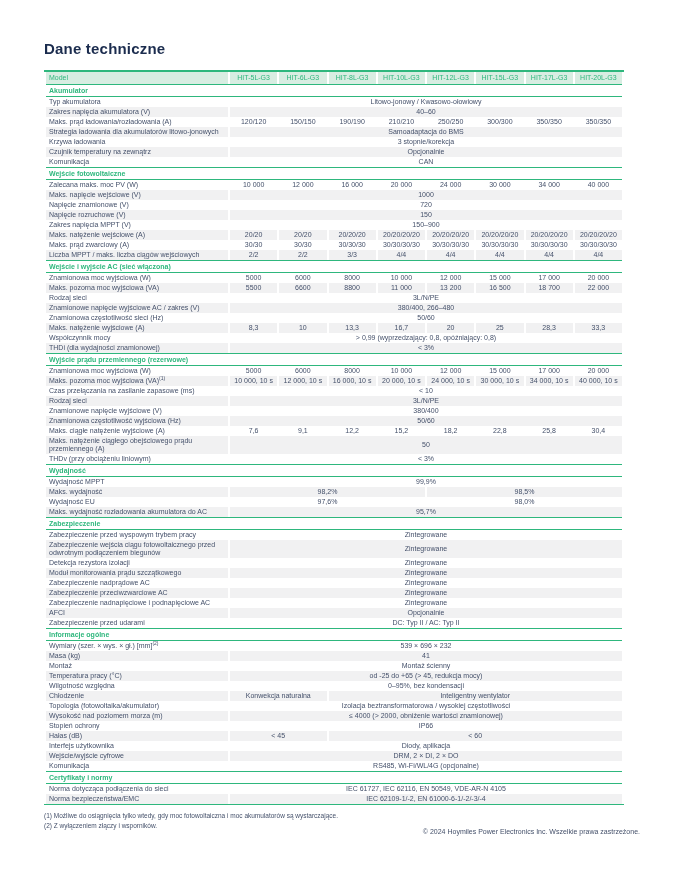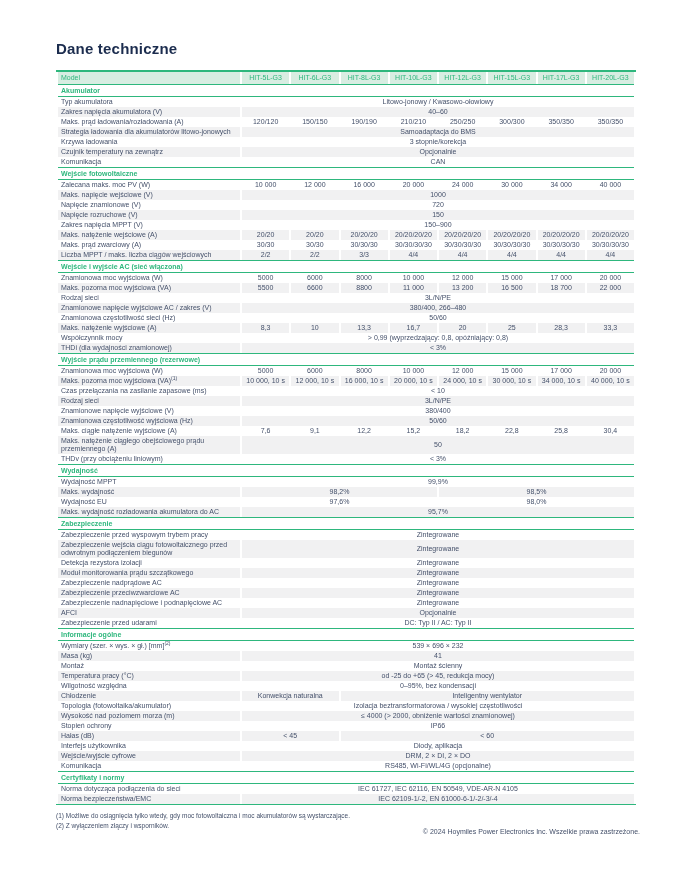--- a/index.html
+++ b/index.html
@@ -5,21 +5,21 @@
   :root{
     --accent:#2EB77D;
     --header-bg:#D8EDE2;
     --stripe:#F1F1F2;
     --title-text:#1B2C4E;
     --body-text:#44506A;
   }
   html,body{margin:0;padding:0;background:#fff;}
   .page{
     position:relative;width:700px;height:869px;background:#fff;
-    box-sizing:border-box;padding:40px 60px 0 56px;
+    box-sizing:border-box;padding:40px 60px 0 44px;
     font-family:"Liberation Sans",sans-serif;color:var(--body-text);
     overflow:hidden;
   }
   .page-title{
     margin:0 0 13px 0;font-size:15px;font-weight:700;color:var(--title-text);
     letter-spacing:0.2px;
   }
   .tablewrap{width:580px;border-top:2px solid var(--accent);border-bottom:1px solid var(--accent);}
   table.spec{
     width:580px;border-collapse:separate;border-spacing:2px 0;table-layout:fixed;

